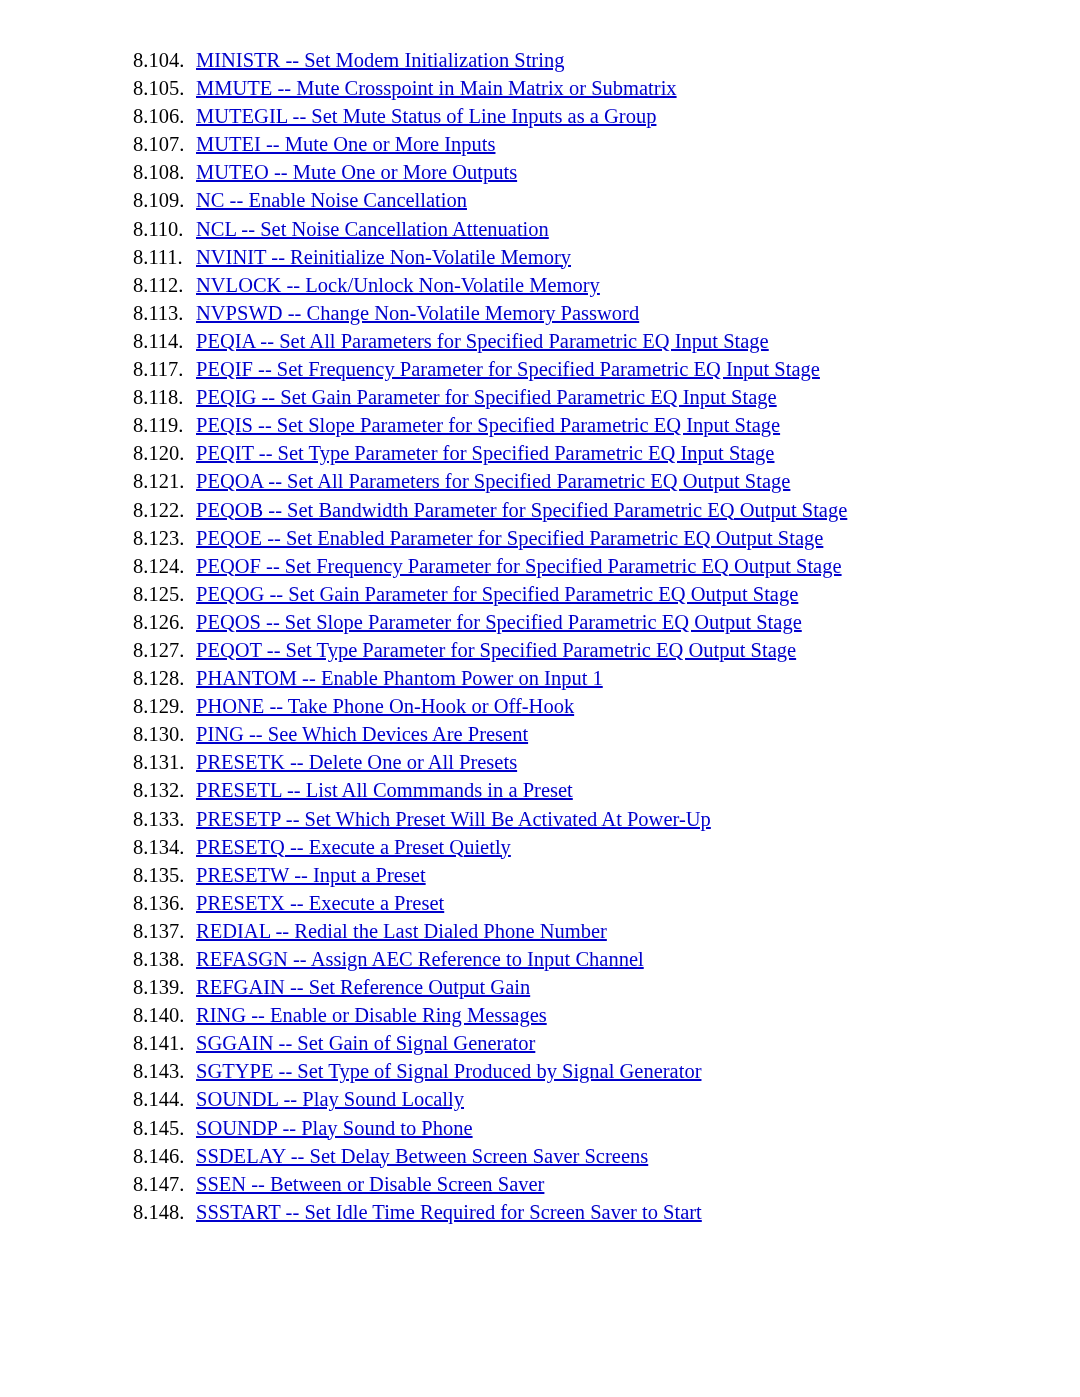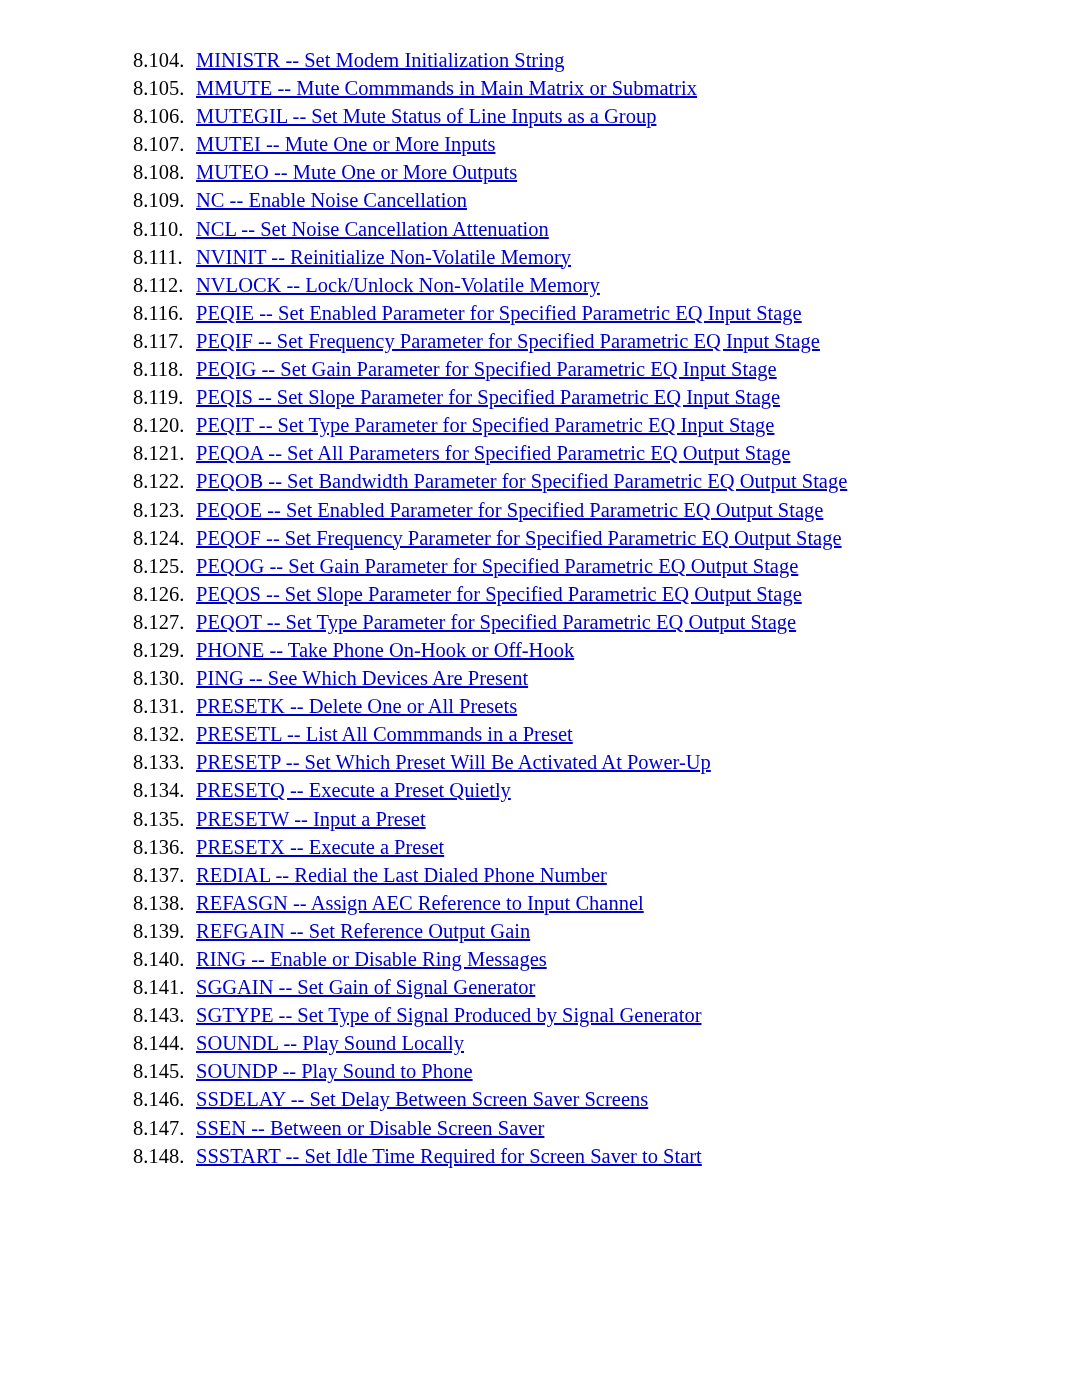--- a/index.html
+++ b/index.html
@@ -52,40 +52,42 @@
     cursor: pointer;
     vertical-align: baseline;
   }
 </style>
 </head>
 <body>
 
 <div class="page">
   <ul class="toc-list" id="toc-list">
       <li class="toc-entry"><span class="toc-number">8.104.</span><a class="toc-link" href="#">MINISTR -- Set Modem Initialization String</a></li>
-      <li class="toc-entry"><span class="toc-number">8.105.</span><a class="toc-link" href="#">MMUTE -- Mute Commmands in Main Matrix or Submatrix</a></li>
+      <li class="toc-entry"><span class="toc-number">8.105.</span><a class="toc-link" href="#">MMUTE -- Mute Crosspoint in Main Matrix or Submatrix</a></li>
       <li class="toc-entry"><span class="toc-number">8.106.</span><a class="toc-link" href="#">MUTEGIL -- Set Mute Status of Line Inputs as a Group</a></li>
       <li class="toc-entry"><span class="toc-number">8.107.</span><a class="toc-link" href="#">MUTEI -- Mute One or More Inputs</a></li>
       <li class="toc-entry"><span class="toc-number">8.108.</span><a class="toc-link" href="#">MUTEO -- Mute One or More Outputs</a></li>
       <li class="toc-entry"><span class="toc-number">8.109.</span><a class="toc-link" href="#">NC -- Enable Noise Cancellation</a></li>
       <li class="toc-entry"><span class="toc-number">8.110.</span><a class="toc-link" href="#">NCL -- Set Noise Cancellation Attenuation</a></li>
       <li class="toc-entry"><span class="toc-number">8.111.</span><a class="toc-link" href="#">NVINIT -- Reinitialize Non-Volatile Memory</a></li>
       <li class="toc-entry"><span class="toc-number">8.112.</span><a class="toc-link" href="#">NVLOCK -- Lock/Unlock Non-Volatile Memory</a></li>
-      <li class="toc-entry"><span class="toc-number">8.116.</span><a class="toc-link" href="#">PEQIE -- Set Enabled Parameter for Specified Parametric EQ Input Stage</a></li>
+      <li class="toc-entry"><span class="toc-number">8.113.</span><a class="toc-link" href="#">NVPSWD -- Change Non-Volatile Memory Password</a></li>
+      <li class="toc-entry"><span class="toc-number">8.114.</span><a class="toc-link" href="#">PEQIA -- Set All Parameters for Specified Parametric EQ Input Stage</a></li>
       <li class="toc-entry"><span class="toc-number">8.117.</span><a class="toc-link" href="#">PEQIF -- Set Frequency Parameter for Specified Parametric EQ Input Stage</a></li>
       <li class="toc-entry"><span class="toc-number">8.118.</span><a class="toc-link" href="#">PEQIG -- Set Gain Parameter for Specified Parametric EQ Input Stage</a></li>
       <li class="toc-entry"><span class="toc-number">8.119.</span><a class="toc-link" href="#">PEQIS -- Set Slope Parameter for Specified Parametric EQ Input Stage</a></li>
       <li class="toc-entry"><span class="toc-number">8.120.</span><a class="toc-link" href="#">PEQIT -- Set Type Parameter for Specified Parametric EQ Input Stage</a></li>
       <li class="toc-entry"><span class="toc-number">8.121.</span><a class="toc-link" href="#">PEQOA -- Set All Parameters for Specified Parametric EQ Output Stage</a></li>
       <li class="toc-entry"><span class="toc-number">8.122.</span><a class="toc-link" href="#">PEQOB -- Set Bandwidth Parameter for Specified Parametric EQ Output Stage</a></li>
       <li class="toc-entry"><span class="toc-number">8.123.</span><a class="toc-link" href="#">PEQOE -- Set Enabled Parameter for Specified Parametric EQ Output Stage</a></li>
       <li class="toc-entry"><span class="toc-number">8.124.</span><a class="toc-link" href="#">PEQOF -- Set Frequency Parameter for Specified Parametric EQ Output Stage</a></li>
       <li class="toc-entry"><span class="toc-number">8.125.</span><a class="toc-link" href="#">PEQOG -- Set Gain Parameter for Specified Parametric EQ Output Stage</a></li>
       <li class="toc-entry"><span class="toc-number">8.126.</span><a class="toc-link" href="#">PEQOS -- Set Slope Parameter for Specified Parametric EQ Output Stage</a></li>
       <li class="toc-entry"><span class="toc-number">8.127.</span><a class="toc-link" href="#">PEQOT -- Set Type Parameter for Specified Parametric EQ Output Stage</a></li>
+      <li class="toc-entry"><span class="toc-number">8.128.</span><a class="toc-link" href="#">PHANTOM -- Enable Phantom Power on Input 1</a></li>
       <li class="toc-entry"><span class="toc-number">8.129.</span><a class="toc-link" href="#">PHONE -- Take Phone On-Hook or Off-Hook</a></li>
       <li class="toc-entry"><span class="toc-number">8.130.</span><a class="toc-link" href="#">PING -- See Which Devices Are Present</a></li>
       <li class="toc-entry"><span class="toc-number">8.131.</span><a class="toc-link" href="#">PRESETK -- Delete One or All Presets</a></li>
       <li class="toc-entry"><span class="toc-number">8.132.</span><a class="toc-link" href="#">PRESETL -- List All Commmands in a Preset</a></li>
       <li class="toc-entry"><span class="toc-number">8.133.</span><a class="toc-link" href="#">PRESETP -- Set Which Preset Will Be Activated At Power-Up</a></li>
       <li class="toc-entry"><span class="toc-number">8.134.</span><a class="toc-link" href="#">PRESETQ -- Execute a Preset Quietly</a></li>
       <li class="toc-entry"><span class="toc-number">8.135.</span><a class="toc-link" href="#">PRESETW -- Input a Preset</a></li>
       <li class="toc-entry"><span class="toc-number">8.136.</span><a class="toc-link" href="#">PRESETX -- Execute a Preset</a></li>
       <li class="toc-entry"><span class="toc-number">8.137.</span><a class="toc-link" href="#">REDIAL -- Redial the Last Dialed Phone Number</a></li>
       <li class="toc-entry"><span class="toc-number">8.138.</span><a class="toc-link" href="#">REFASGN -- Assign AEC Reference to Input Channel</a></li>

